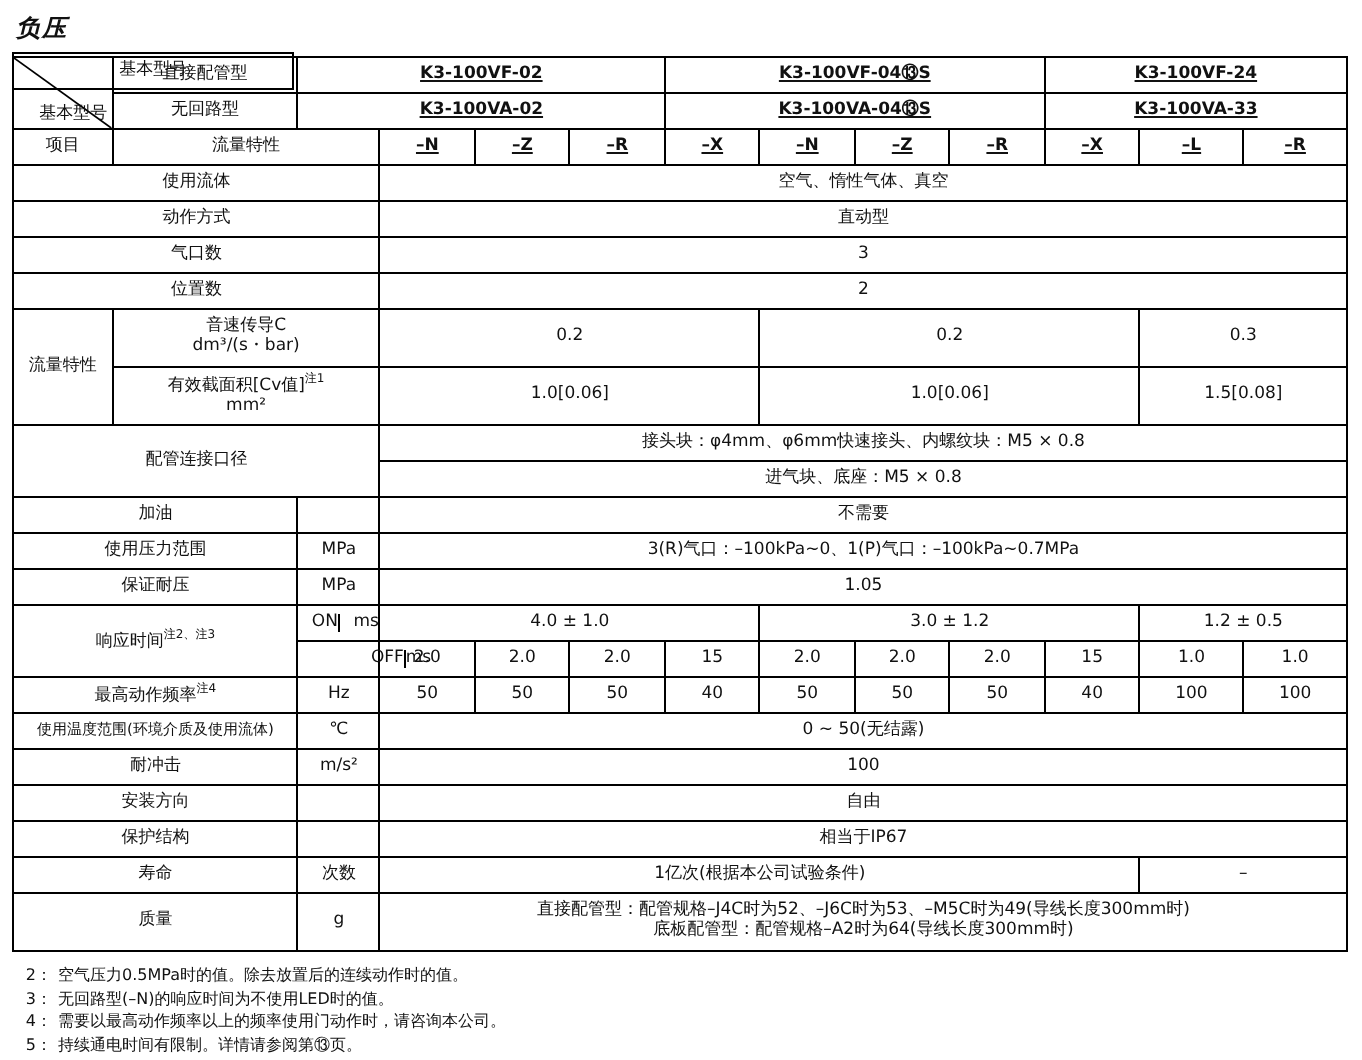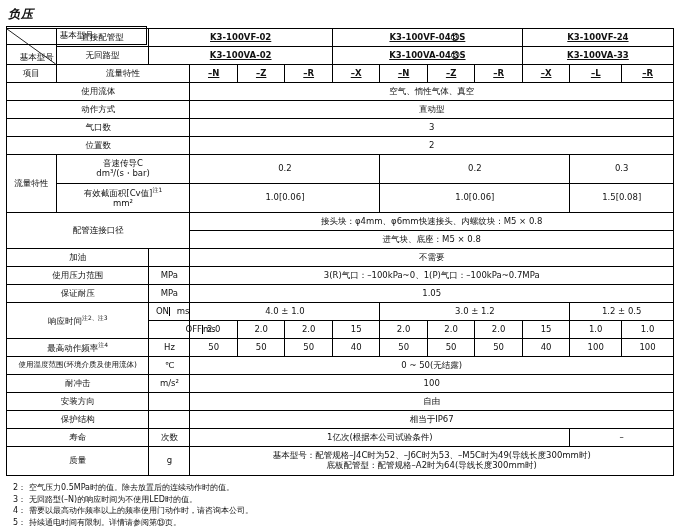--- a/index.html
+++ b/index.html
@@ -280,21 +280,21 @@
       <td colspan="2" class="lbl">寿命</td>
       <td>次数</td>
       <td colspan="8">1亿次(根据本公司试验条件)</td>
       <td colspan="2">–</td>
     </tr>
 
     <tr>
       <td colspan="2" class="lbl">质量</td>
       <td>g</td>
       <td colspan="10" style="height:26px">
-        <div>基本型号：配管规格–J4C时为52、–J6C时为53、–M5C时为49(导线长度300mm时)</div>
+        <div>直接配管型：配管规格–J4C时为52、–J6C时为53、–M5C时为49(导线长度300mm时)</div>
         <div>底板配管型：配管规格–A2时为64(导线长度300mm时)</div>
       </td>
     </tr>
   </tbody>
     </table>
 
   <div class="notes">
     <div class="nrow">
       <div class="nnum">2：</div>
       <div class="ntxt">空气压力0.5MPa时的值。除去放置后的连续动作时的值。</div>

